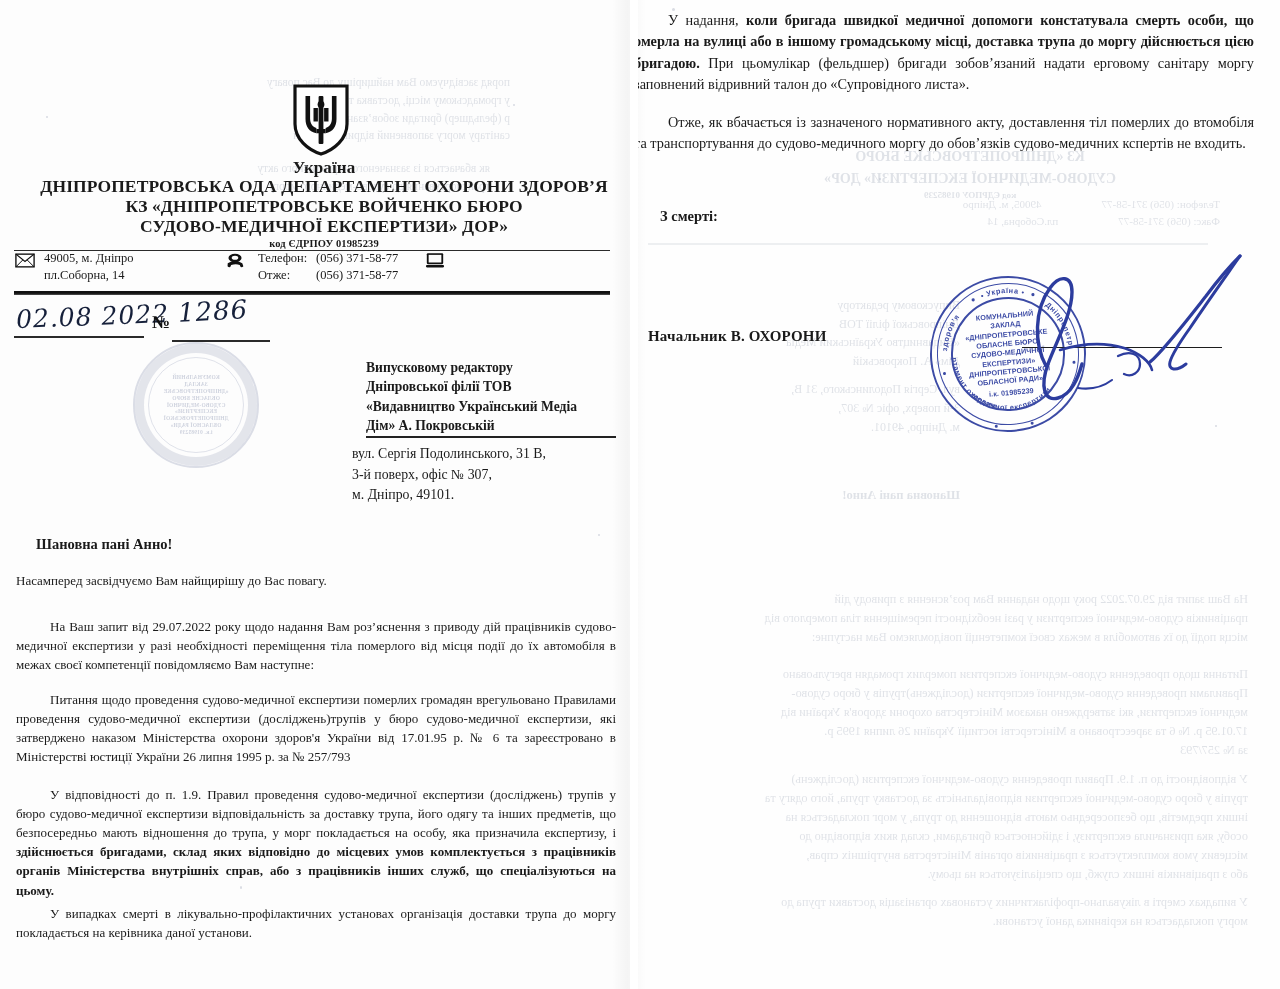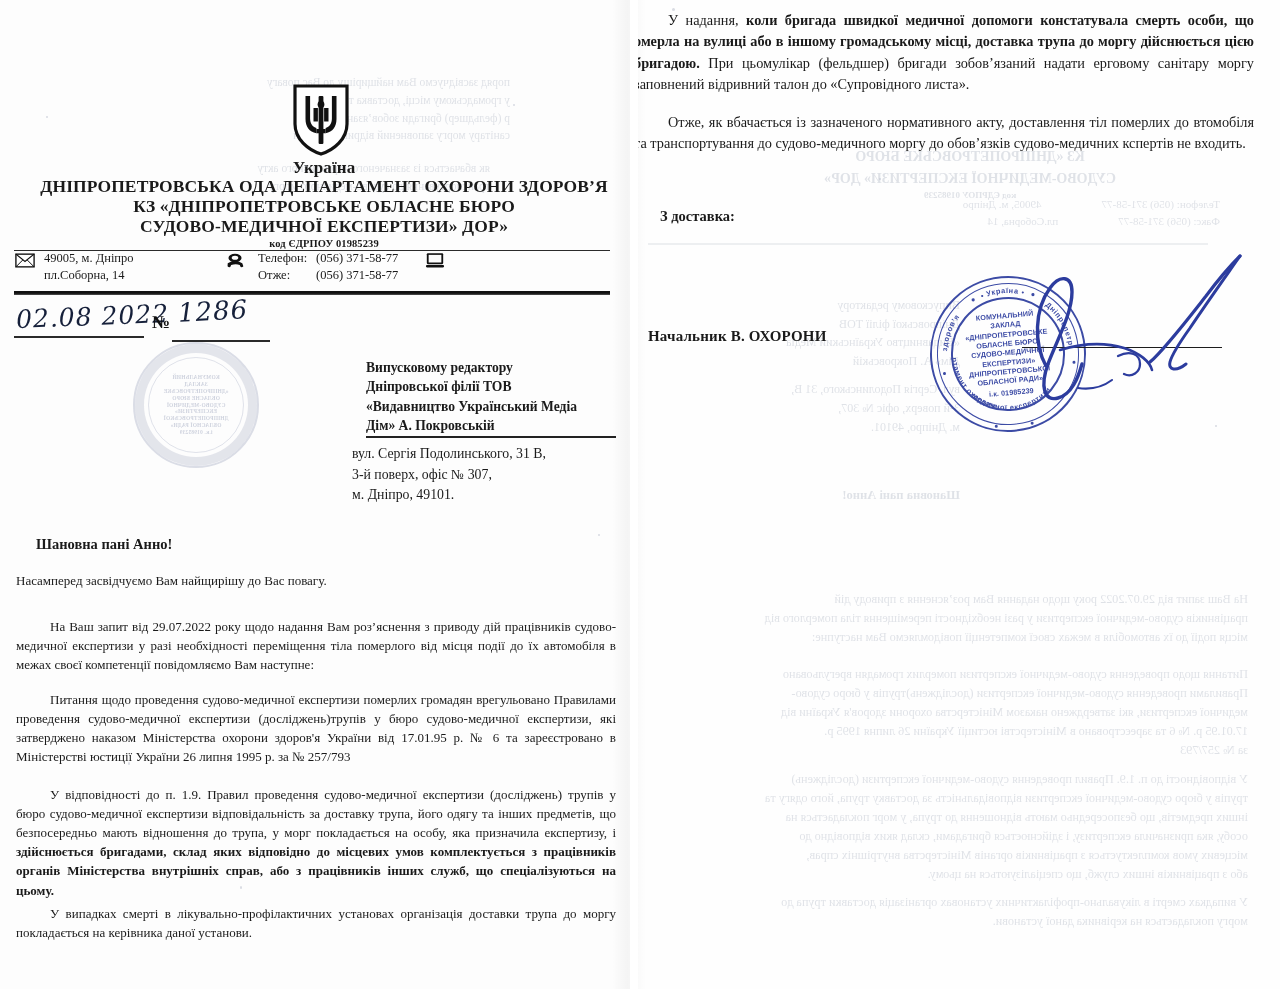--- a/index.html
+++ b/index.html
@@ -337,21 +337,21 @@
         <path d="M21.5 24 h4.4 v13.5 h-4.4 z"></path>
         <path d="M32.1 24 h4.4 v13.5 h-4.4 z"></path>
         <path d="M24.4 45 h9.2 v4.2 h-9.2 z"></path>
         <circle cx="29" cy="20.5" r="3.4"></circle>
       </g>
     </svg>
   </div>
 
   <div class="lh-line" id="lh-dept">ДНІПРОПЕТРОВСЬКА ОДА ДЕПАРТАМЕНТ ОХОРОНИ ЗДОРОВ’Я</div>
   <div class="lh-line" id="lh-country">Україна</div>
-  <div class="lh-line" id="lh-org1">КЗ «ДНІПРОПЕТРОВСЬКЕ ОБЛАСНЕ БЮРО</div>
+  <div class="lh-line" id="lh-org1">КЗ «ДНІПРОПЕТРОВСЬКЕ ВОЙЧЕНКО БЮРО</div>
   <div class="lh-line" id="lh-org2">СУДОВО-МЕДИЧНОЇ  ЕКСПЕРТИЗИ» ДОР»</div>
   <div class="lh-line" id="lh-edrpou">код ЄДРПОУ 01985239</div>
 
   <div class="rule-thin" style="top:250px;"></div>
 
   <div class="contact-row">
 
     <div class="contact-cell c1">
       <span class="contact-ico">
         <svg viewBox="0 0 22 16" width="20" height="15" aria-hidden="true">
@@ -506,21 +506,21 @@
   </div>
 
   <div class="rpara" id="rp-1">
     <span>У надання, </span><b>коли бригада швидкої медичної допомоги констатувала смерть особи, що омерла на  вулиці  або в іншому громадському місці,  доставка трупа  до   моргу дійснюється цією бригадою.</b><span> При цьомулікар (фельдшер) бригади зобов’язаний надати ерговому санітару моргу заповнений відривний талон до «Супровідного листа».</span>
   </div>
 
   <div class="rpara" id="rp-2">Отже, як вбачається із зазначеного нормативного акту, доставлення тіл померлих до втомобіля та транспортування до судово-медичного моргу до обов’язків судово-медичних кспертів не входить.</div>
 
   <div class="clip-left"></div>
 
-  <div id="r-respect">З доставка:</div>
+  <div id="r-respect">З смерті:</div>
   <div id="r-signer">Начальник В. ОХОРОНИ</div>
 
   <div class="seal">
     <div class="seal-ring-outer"></div>
     <div class="seal-ring-mid"></div>
     <div class="seal-ring-inner"></div>
 
     <svg class="seal-arc" viewBox="0 0 156 156" aria-hidden="true">
       <defs>
         <path id="arcTop" d="M 17 78 A 61 61 0 0 1 139 78"></path>

